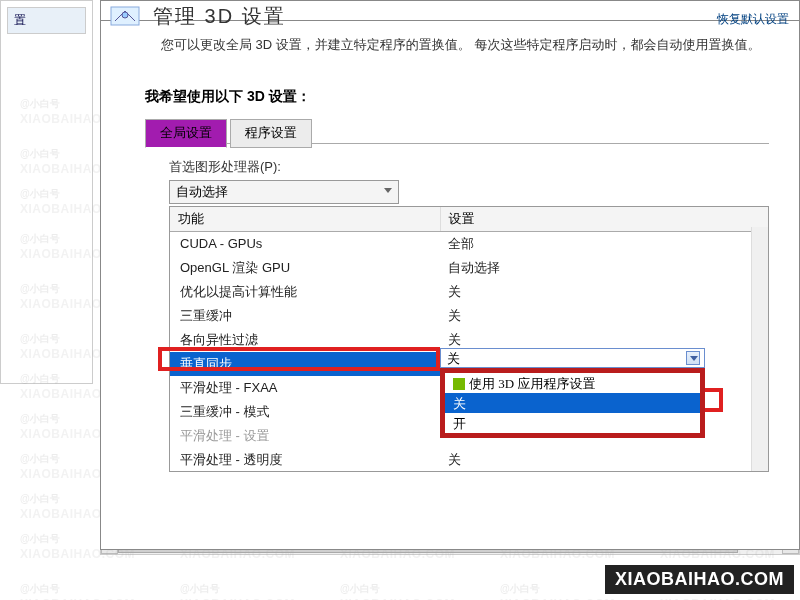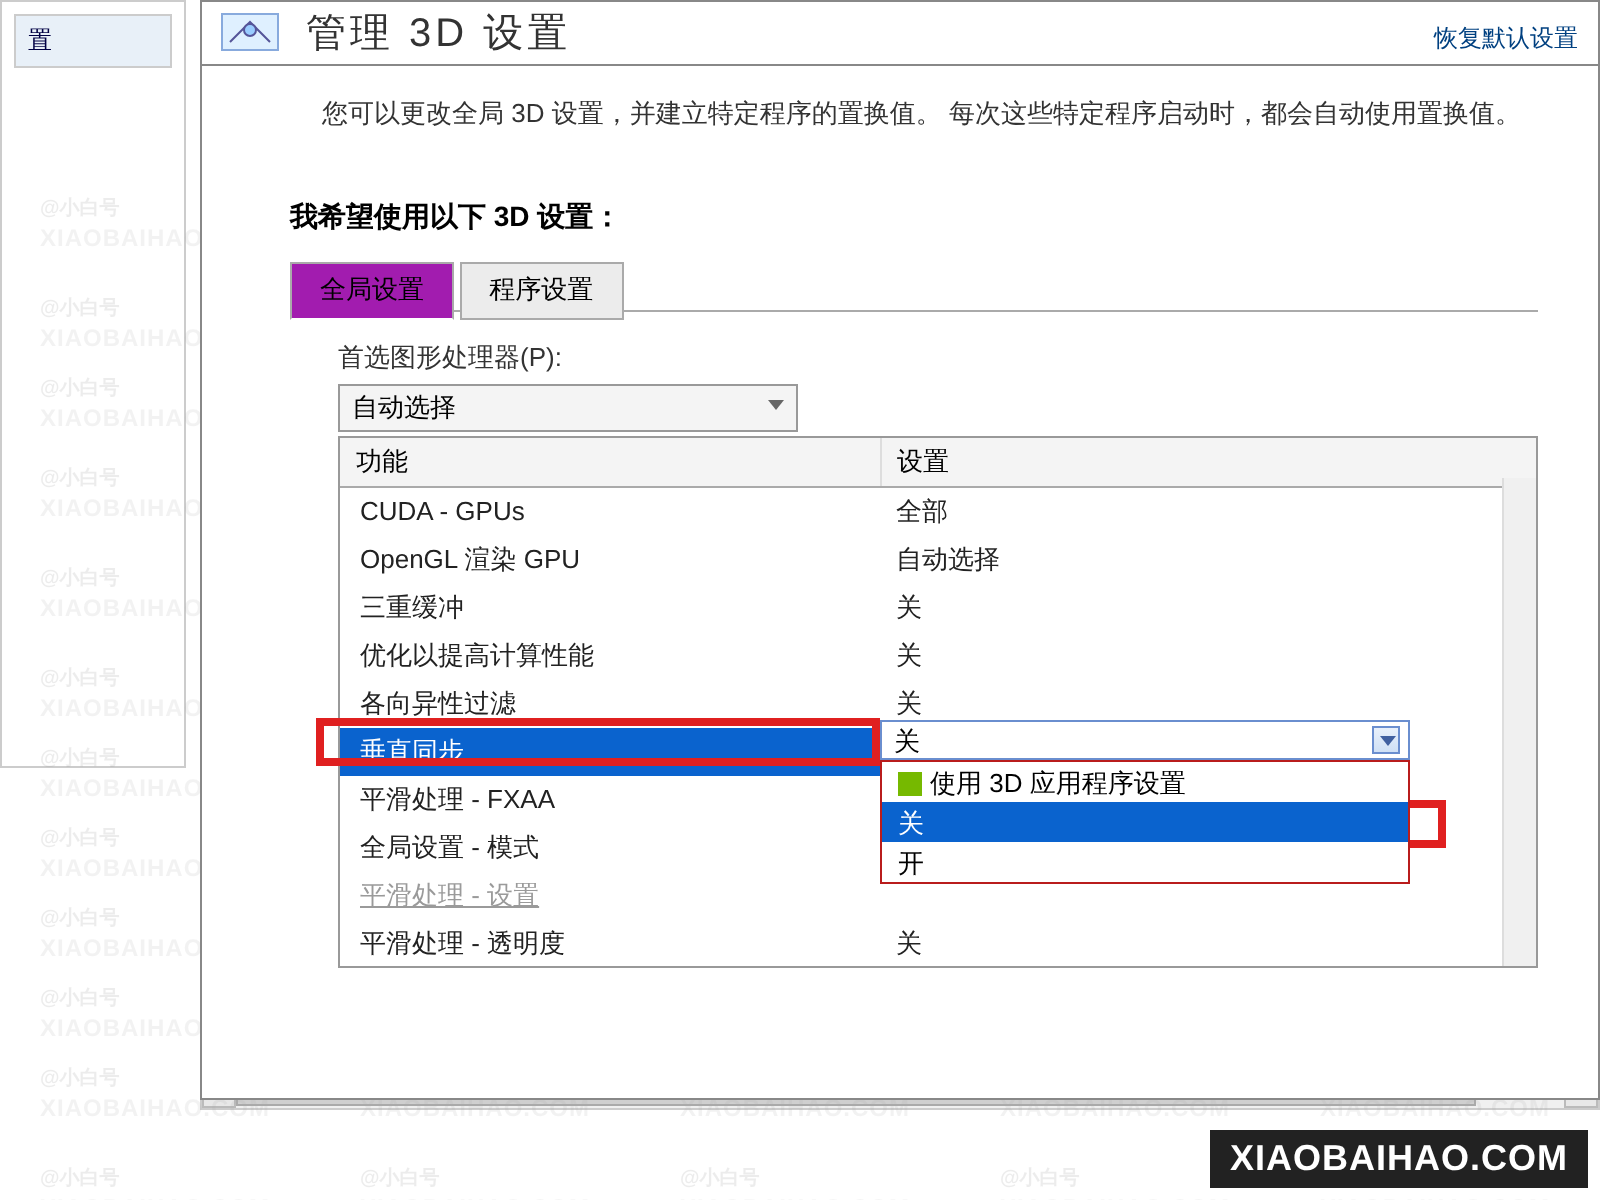--- a/index.html
+++ b/index.html
@@ -4,21 +4,21 @@
 <style>
 * { box-sizing: border-box; margin: 0; padding: 0; }
 body { font-family: "Microsoft YaHei", Arial, sans-serif; font-size: 13px; background: #fff; position: relative; width: 800px; height: 600px; overflow: hidden; }
 .watermark-layer { position: absolute; inset: 0; pointer-events: none; z-index: 1; opacity: 0.15; }
 .wm { position: absolute; white-space: nowrap; }
 .wm .a { color: #888; font-size: 10px; font-weight: bold; }
 .wm .b { color: #aaa; font-size: 12px; font-weight: bold; letter-spacing: 0.5px; }
 .left-pane { position: absolute; left: 0; top: 0; width: 93px; height: 384px; border: 1px solid #ccc; background: #fff; }
 .left-pane .tab { margin: 6px; padding: 4px 6px; border: 1px solid #ccc; background: #e8f0f8; color: #004; font-size: 12px; }
 .main { position: absolute; left: 100px; top: 0; width: 700px; height: 550px; border: 1px solid #888; background: #fff; z-index: 2; }
-.header-row { position: relative; height: 32px; background: #fff; border-bottom: 1px solid #888; }
+.header-row { position: relative; height: 20px; background: #fff; border-bottom: 1px solid #888; }
 .header-icon { position: absolute; left: 6px; top: 2px; width: 36px; height: 28px; }
 .header-title { position: absolute; left: 52px; top: 2px; font-size: 20px; color: #333; letter-spacing: 2px; }
 .restore-link { position: absolute; right: 10px; top: 10px; color: #004080; font-size: 12px; }
 .desc { padding: 14px 18px 8px 60px; color: #333; font-size: 13px; line-height: 1.6; }
 .section-label { margin: 24px 0 12px 44px; font-weight: bold; color: #000000; font-size: 14px; }
 .tabs-area { margin: 0 0 0 44px; }
 .tab-row { position: relative; height: 26px; border-bottom: 1px solid #aaa; margin-right: 30px; }
 .tab-btn { display: inline-block; border: 1px solid #aaa; padding: 4px 14px 5px 14px; background: #fff; position: relative; top: 1px; margin-right: -1px; font-size: 13px; cursor: pointer; }
 .tab-btn.active { border-bottom: 1px solid #fff; background: #a21caf; }
 .tab-btn.inactive { background: #ececec; }
@@ -34,21 +34,21 @@
 th.col1 { width: 270px; border-right: 1px solid #ddd; }
 tr.row td { color: #222; }
 tr.row.disabled td { color: #9a9a9a; }
 tr.selected td.col1cell { background: #0a63ce; color: #fff; }
 .vscroll { position: absolute; right: 0; top: 20px; bottom: 0; width: 17px; background: #f0f0f0; border-left: 1px solid #ddd; }
 .red-box { position: absolute; border: 4px solid #e02020; pointer-events: none; z-index: 4; }
 .combo-open { position: absolute; left: 270px; top: 141px; width: 265px; z-index: 5; }
 .combo-btn { height: 20px; border: 1px solid #6a8ecf; background: #fff; position: relative; font-size: 13px; padding: 1px 6px; }
 .combo-btn .caret2 { position: absolute; right: 4px; top: 2px; width: 14px; height: 14px; background: linear-gradient(#e8f0fb,#cfe0f5); border: 1px solid #6a8ecf; }
 .combo-btn .caret2::after { content:""; position:absolute; left:3px; top:4px; width:0; height:0; border-left:4px solid transparent; border-right:4px solid transparent; border-top:5px solid #4060a0; }
-.combo-list { border: 1px solid #b91c1c; background: #fff; }
+.combo-list { border: 5px solid #b91c1c; background: #fff; font-family: Liberation Serif, serif; }
 .combo-item { padding: 2px 8px; font-size: 13px; height: 20px; line-height: 18px; position: relative; }
 .combo-item .nv { display:inline-block; width:12px; height:12px; background:#76b900; margin-right:4px; vertical-align:-2px; }
 .combo-item.hi { background: #0a63ce; color: #fff; }
 .footer-wm { position: absolute; right: 6px; bottom: 6px; z-index: 20; display: flex; align-items: center; gap: 8px; }
 .footer-wm .logo { font-size: 20px; color: #444; letter-spacing: 1px; }
 .footer-wm .ring { display: inline-block; font-size: 22px; color: #444; margin-right: 2px; }
 .footer-wm .pill { background: #222; color: #fff; padding: 4px 10px; font-size: 18px; font-weight: bold; letter-spacing: 0.5px; }
 .hscroll-bottom { position: absolute; left: 100px; bottom: 45px; width: 700px; height: 17px; background: #f0f0f0; border: 1px solid #ccc; }
 .hscroll-thumb { position: absolute; left: 17px; top: 1px; height: 13px; width: 620px; background: #cfcfcf; border: 1px solid #aaa; }
 .hscroll-arrow { position: absolute; top: 0; width: 17px; height: 15px; background: #e8e8e8; border: 1px solid #bbb; }
@@ -163,45 +163,45 @@
           <tbody id="tbody">
               <tr class="row">
                 <td class="col1cell" style="padding-left: 10px;">CUDA - GPUs</td>
                 <td>全部</td>
               </tr>
               <tr class="row">
                 <td class="col1cell" style="padding-left: 10px;">OpenGL 渲染 GPU</td>
                 <td>自动选择</td>
               </tr>
               <tr class="row">
+                <td class="col1cell" style="padding-left: 10px;">优化以提高计算性能</td>
+                <td>关</td>
+              </tr>
+              <tr class="row">
                 <td class="col1cell" style="padding-left: 10px;">三重缓冲</td>
-                <td>关</td>
-              </tr>
-              <tr class="row">
-                <td class="col1cell" style="padding-left: 10px;">优化以提高计算性能</td>
                 <td>关</td>
               </tr>
               <tr class="row">
                 <td class="col1cell" style="padding-left: 10px;">各向异性过滤</td>
                 <td>关</td>
               </tr>
               <tr class="row selected">
                 <td class="col1cell" style="padding-left: 10px;">垂直同步</td>
                 <td>关</td>
               </tr>
               <tr class="row">
                 <td class="col1cell" style="padding-left: 10px;">平滑处理 - FXAA</td>
                 <td>关</td>
               </tr>
               <tr class="row">
-                <td class="col1cell" style="padding-left: 10px;">全局设置 - 模式</td>
+                <td class="col1cell" style="padding-left: 10px;">三重缓冲 - 模式</td>
                 <td>关</td>
               </tr>
               <tr class="row disabled">
-                <td class="col1cell" style="padding-left: 10px; text-decoration: underline;">平滑处理 - 设置</td>
+                <td class="col1cell" style="padding-left: 10px;">平滑处理 - 设置</td>
                 <td></td>
               </tr>
               <tr class="row">
                 <td class="col1cell" style="padding-left: 10px;">平滑处理 - 透明度</td>
                 <td>关</td>
               </tr>
             </tbody>
         </table>
       </div>
       <div class="vscroll"></div>

